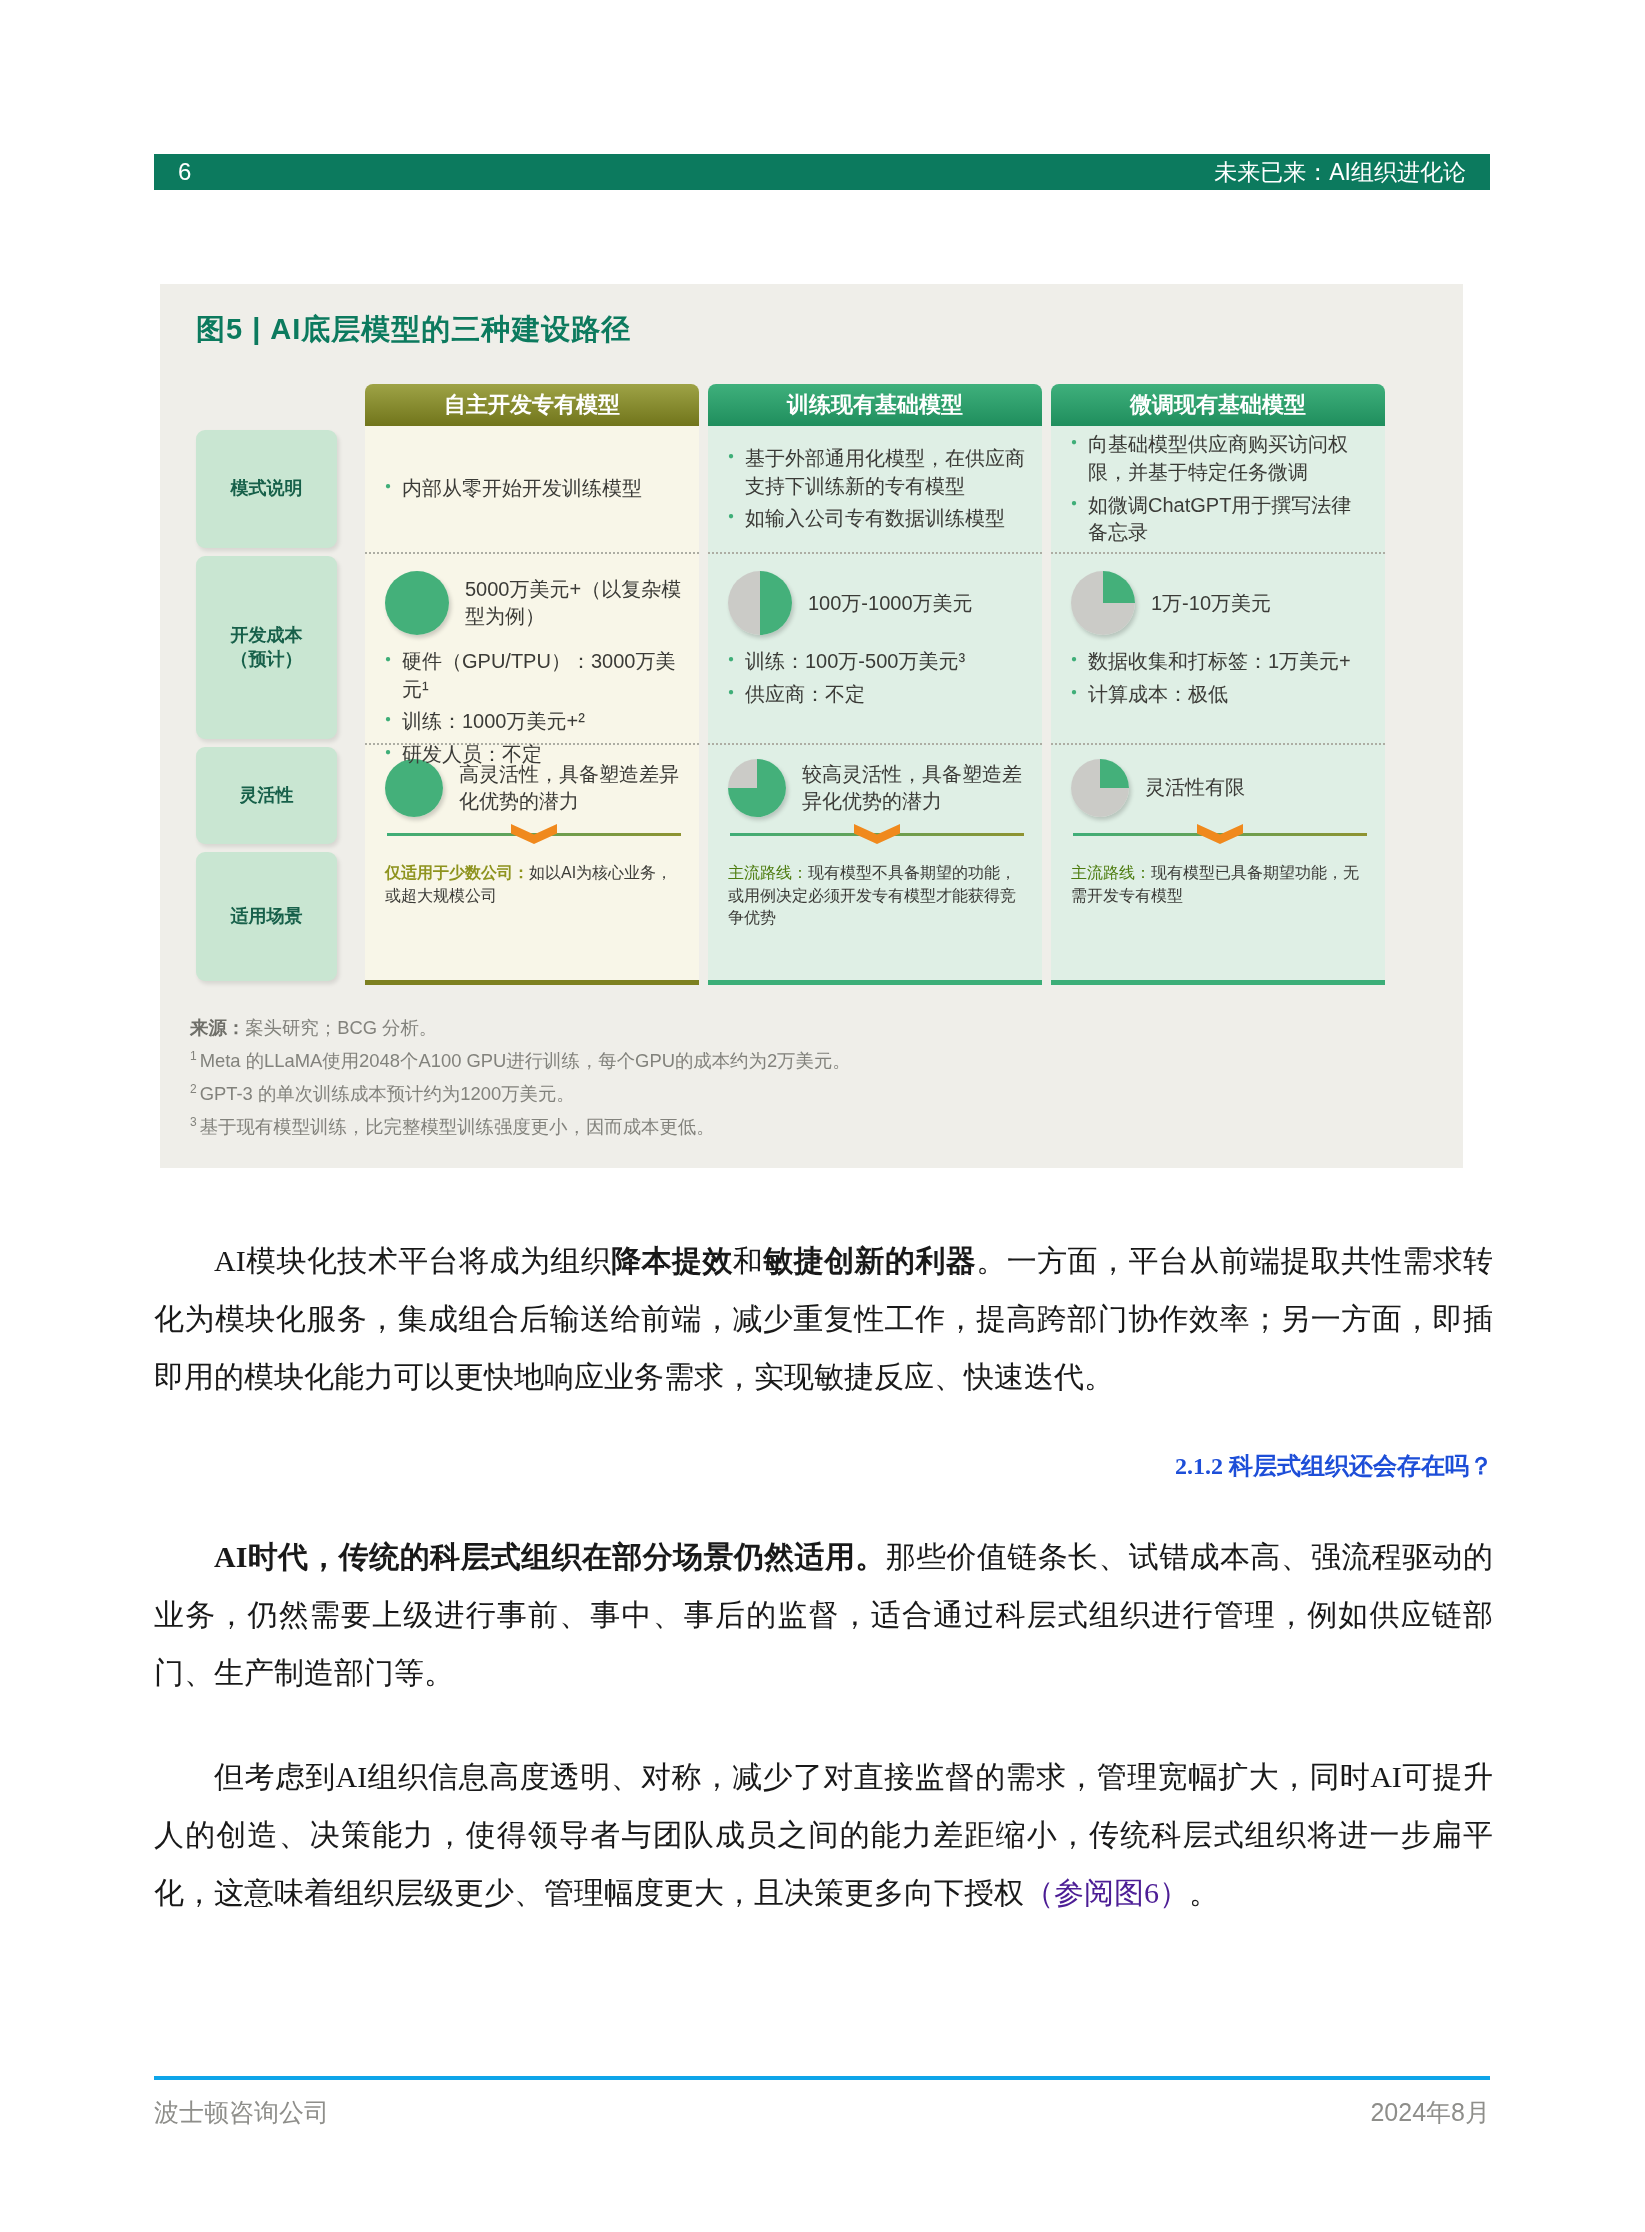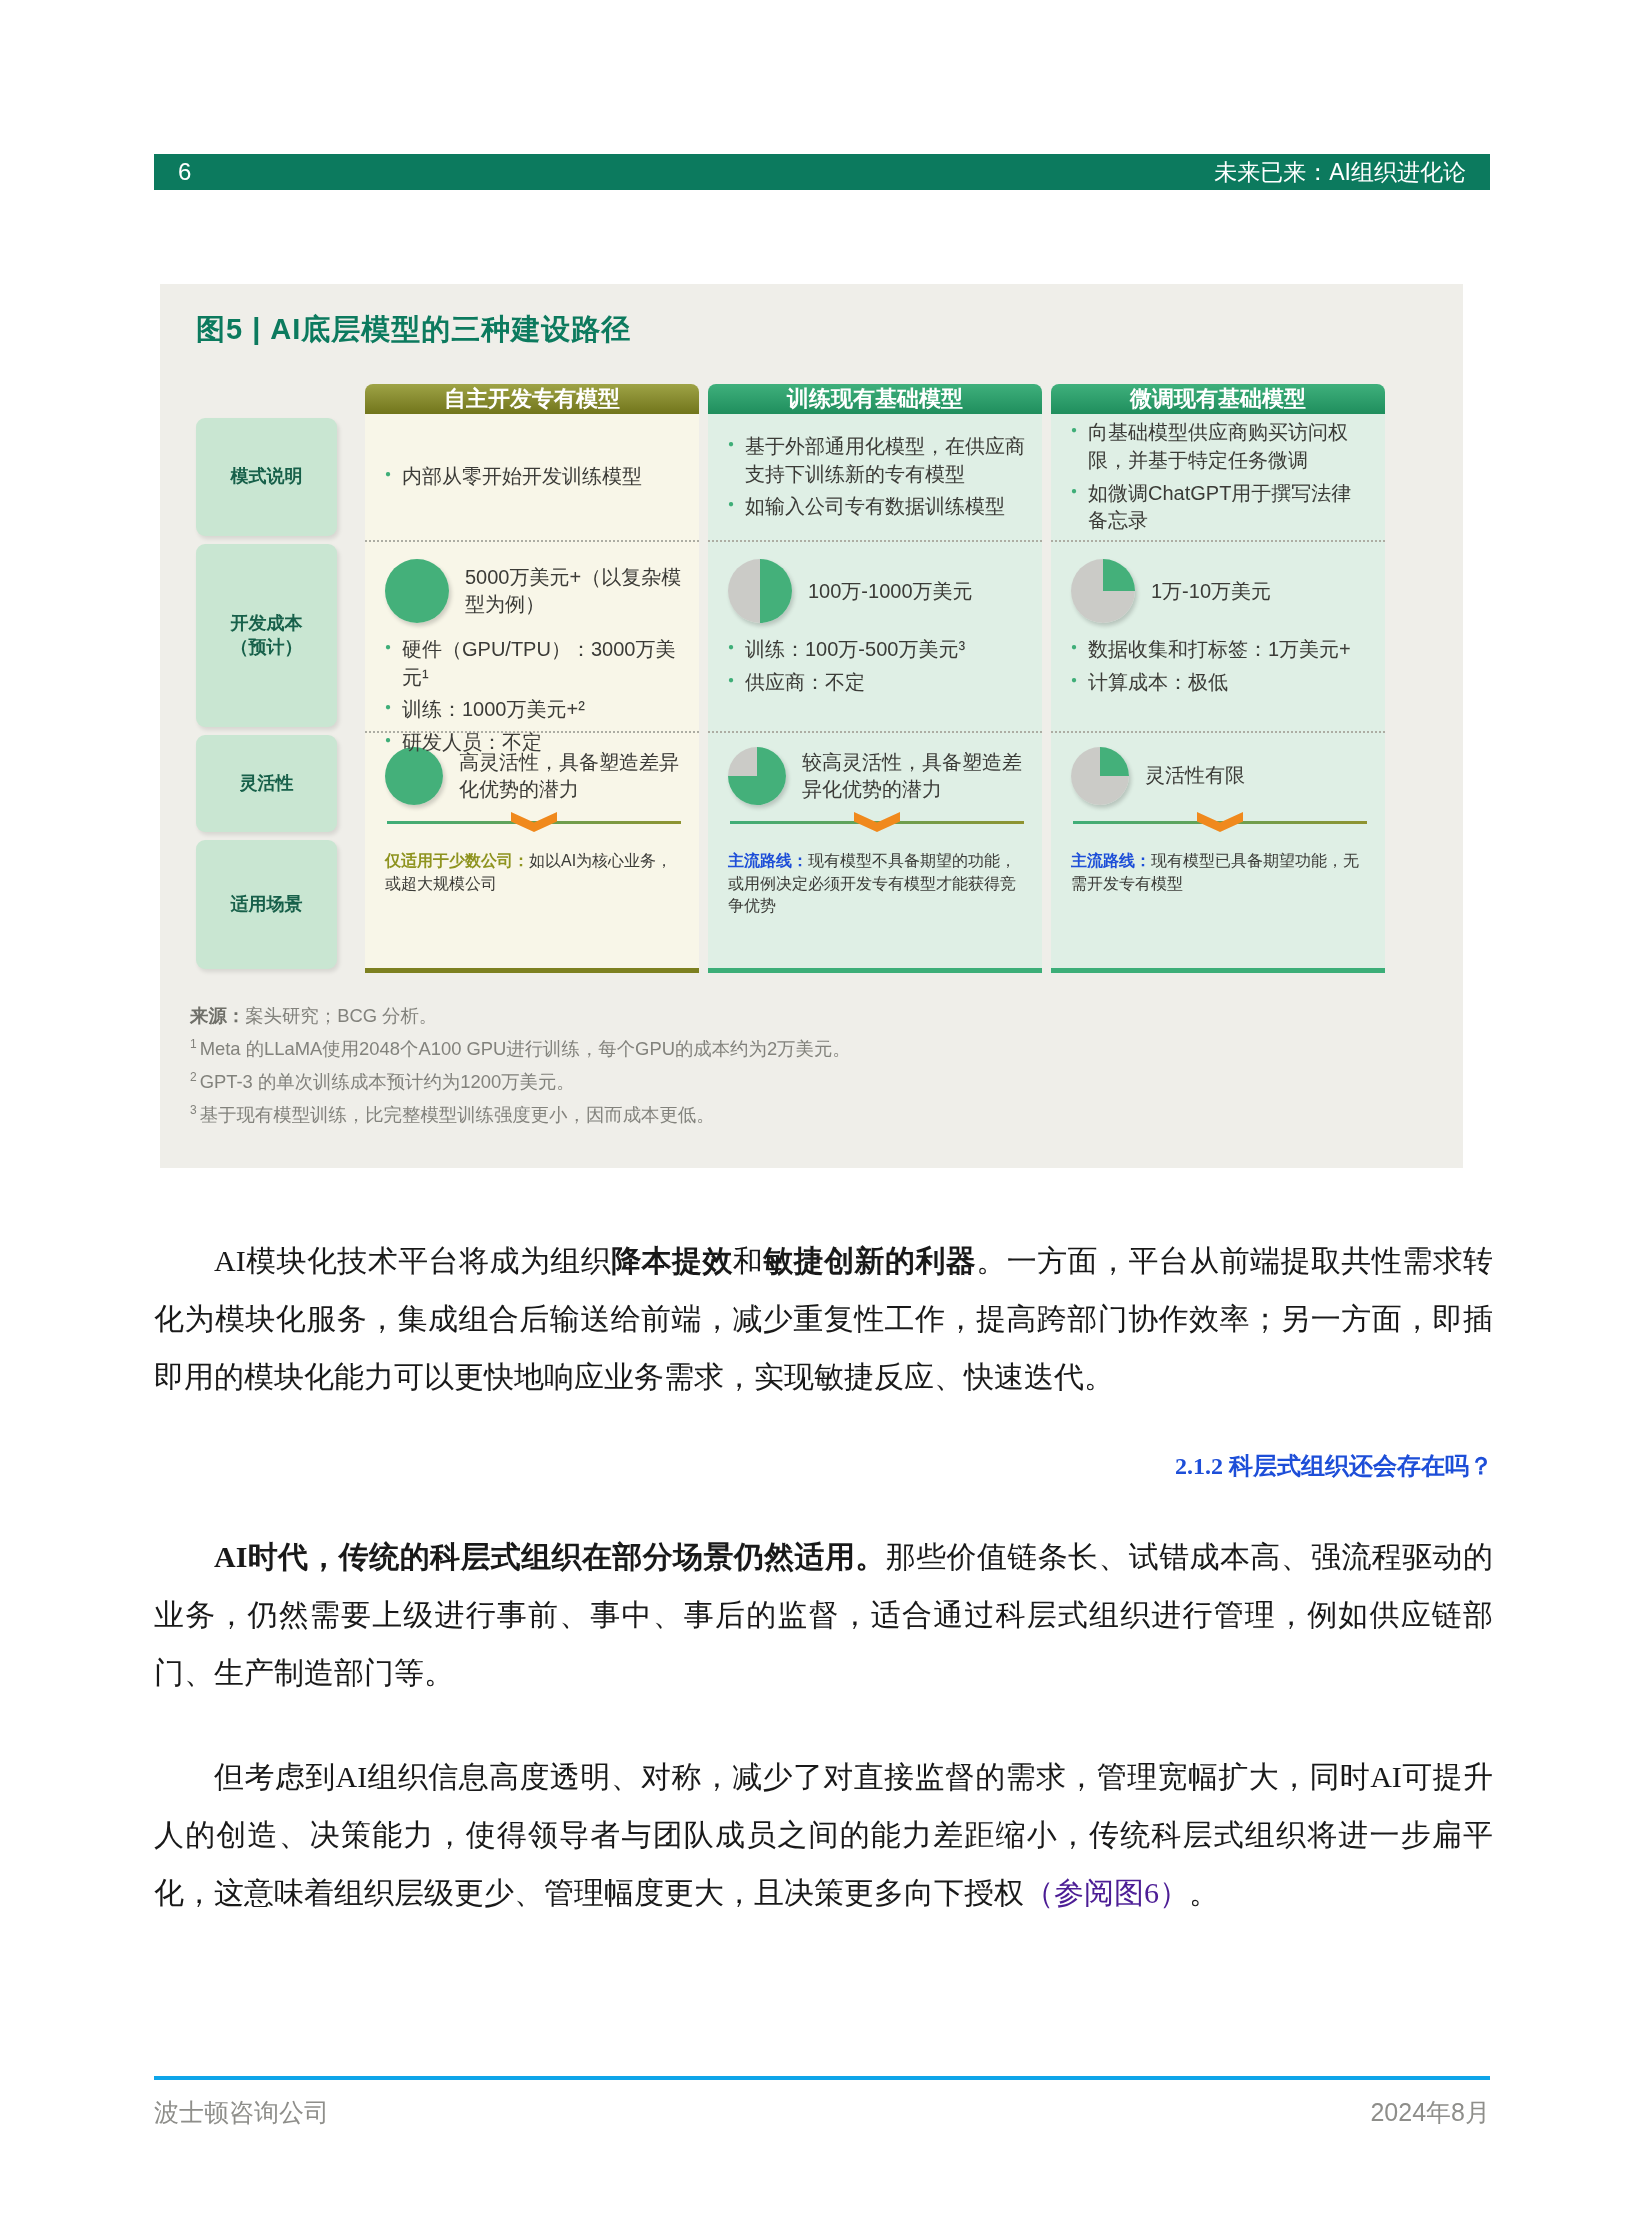--- a/index.html
+++ b/index.html
@@ -22,21 +22,21 @@
   .trow { display:flex; }
   .tlabel-slot { width:141px; margin-right:28px; display:flex; }
   .tlabel { flex:1; margin:4px 0; background:#C9E6D2; border-radius:9px;
     box-shadow:2px 3px 4px rgba(0,0,0,0.10); display:flex; flex-direction:column;
     align-items:center; justify-content:center; font-size:18px; font-weight:bold;
     color:#17604A; text-align:center; line-height:1.3; }
   .tcell { width:334px; padding:0 16px 0 20px; color:#3B3B37; }
   .tcell + .tcell { margin-left:9px; }
 
   
-  .thead { height:30px; display:flex; align-items:center; justify-content:center;
+  .thead { height:42px; display:flex; align-items:center; justify-content:center;
     border-radius:8px 8px 0 0; color:#ffffff; font-size:22px; font-weight:bold; padding:0; }
   .thead.olive { background:linear-gradient(#9EA346,#71751B); }
   .thead.green { background:linear-gradient(#3FB07C,#1F8E5D); }
 
   
   .bg1 { background:#F8F6E8; }
   .bg2 { background:#DFEFE5; }
 
   .r1 { height:126px; display:flex; flex-direction:column; justify-content:center; }
   .r2 { height:191px; border-top:2px dotted #ADADA3; padding-top:10px; }
@@ -59,21 +59,21 @@
   .r3 .pierow { flex:1; padding-top:6px; }
 
   
   .divider { position:relative; height:20px; margin:0 2px 4px 2px; display:flex; align-items:center; }
   .dline { flex:1; height:3px; background:linear-gradient(90deg,#3FAE78,#8F9330); }
   .chev { position:absolute; left:50%; top:0; transform:translateX(-50%);
     width:46px; height:20px; background:#F0891D;
     clip-path:polygon(0 0, 50% 52%, 100% 0, 100% 48%, 50% 100%, 0 48%); }
 
   .lead-olive { color:#8E931E; font-weight:bold; }
-  .lead-green { color:#1d4ed8; font-weight:bold; }
+  .lead-green { color:#4d7c0f; font-weight:normal; }
 
   
   .notes { margin:26px 0 0 30px; color:#82827C; font-size:18.4px; line-height:1.8; }
   .notes .src b { font-weight:bold; color:#6F6F69; }
   .notes sup { font-size:12px; margin-right:3px; }
 
   
   .content { position:absolute; left:154px; top:1232px; width:1339px;
     font-family:"Liberation Serif","DejaVu Serif",serif; color:#191919; }
   .para { font-size:30px; line-height:58px; text-align:justify; text-indent:2em; }

